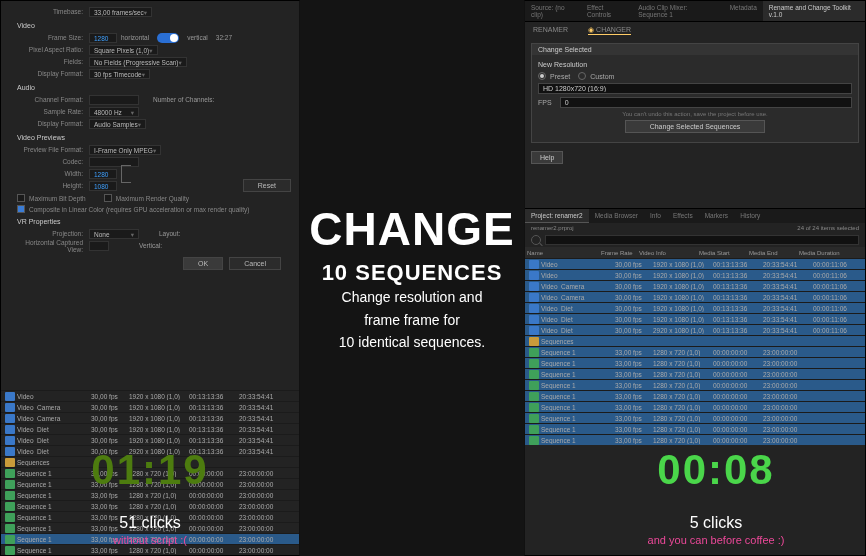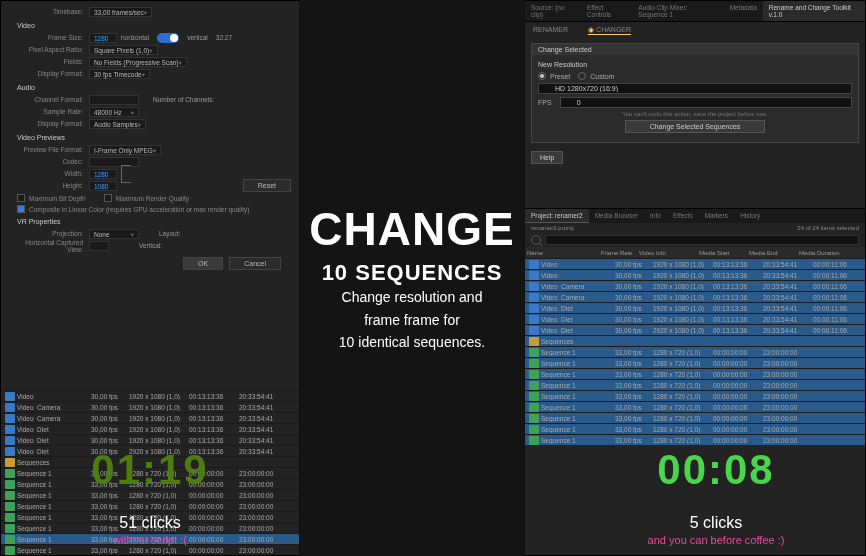--- a/index.html
+++ b/index.html
@@ -46,21 +46,21 @@
 .tabs{display:flex;background:#1a1a1a;border-bottom:1px solid #000;font-size:6.5px;color:#777}
 .tabs span{padding:3px 6px}
 .tabs span.act{background:#2b2b2b;color:#ccc}
 .subtabs{display:flex;gap:20px;padding:4px 8px}
 .subtabs span{color:#888}
 .subtabs span.act{color:#fc6;border-bottom:1px solid #fc6}
 .cs{margin:4px 6px;background:#2b2b2b;border:1px solid #444}
 .cs .title{background:#343434;color:#ccc;font-size:7px;padding:2px 6px}
 .cs .body{padding:6px}
 .cs .body .r2{display:flex;align-items:center;gap:8px;margin:3px 0}
-.cs .body .inp{background:#111;border:1px solid #444;color:#ccc;padding:1px 16px;height:11px;font-size:7px}
+.cs .body .inp{background:#111;border:1px solid #444;color:#ccc;padding:1px 4px;height:11px;font-size:7px}
 .cs .body .wide{flex:1}
 .radio{display:flex;align-items:center;gap:4px;color:#aaa}
 .radio .dot{width:8px;height:8px;border:1px solid #666;border-radius:50%;display:inline-block}
 .radio .dot.on::after{content:'';display:block;width:4px;height:4px;margin:1px;border-radius:50%;background:#ccc}
 .hint{color:#777;text-align:center;font-size:6px;margin:2px 0}
 .bigbtn{display:block;margin:3px auto;background:#3a3a3a;border:1px solid #555;color:#ccc;font-size:7px;padding:2px 8px;width:140px;text-align:center}
 .help{display:inline-block;margin:4px 6px;background:#3a3a3a;border:1px solid #555;color:#ccc;font-size:7px;padding:2px 8px}
 .proj-tabs{display:flex;background:#1a1a1a;font-size:6.5px;color:#777;border-top:1px solid #000}
 .proj-tabs span{padding:3px 6px}
 .proj-tabs span.act{background:#2b2b2b;color:#ccc;border-bottom:1px solid #555}

